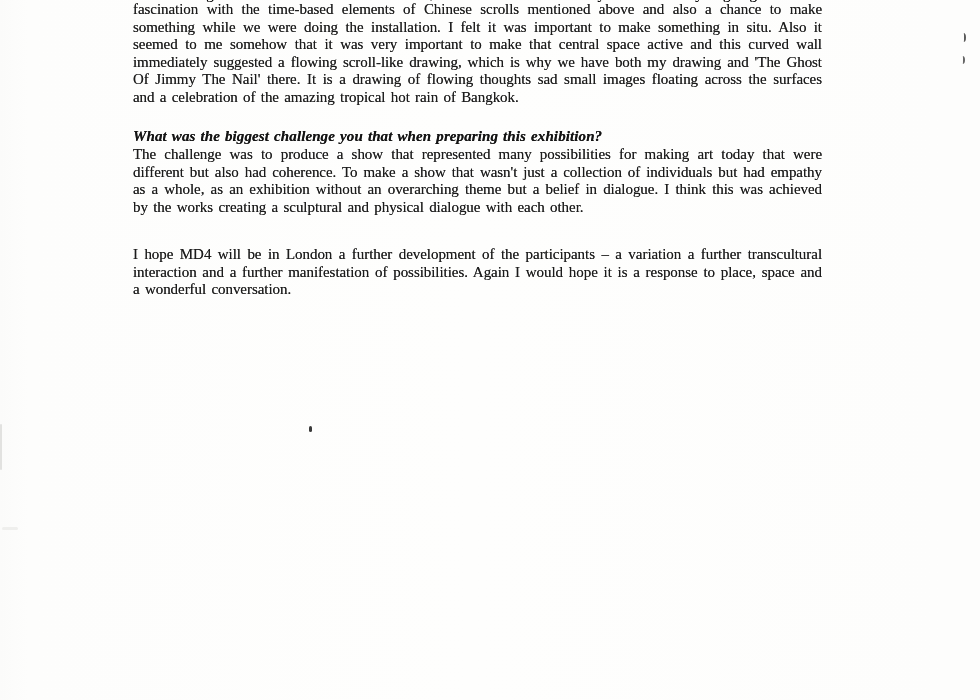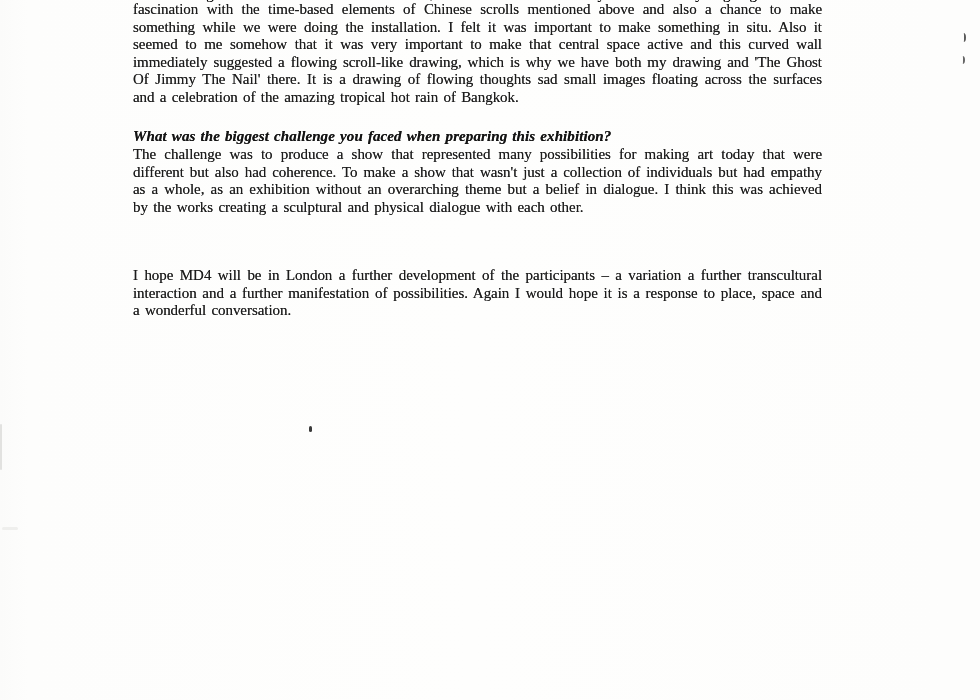--- a/index.html
+++ b/index.html
@@ -112,26 +112,26 @@
 <body>
 
 <div class="scan-page">
 
   <div class="clip-strip">
     <p class="body-text">The Drawing evolved from the installation itself, since it offered both a way to continue my ongoing</p>
   </div>
 
   <p class="text-col body-text abs" style="top: 1px;">fascination with the time-based elements of Chinese scrolls mentioned above and also a chance to make something while we were doing the installation. I felt it was important to make something in situ. Also it seemed to me somehow that it was very important to make that central space active and this curved wall immediately suggested a flowing scroll-like drawing, which is why we have both my drawing and 'The Ghost Of Jimmy The Nail' there. It is a drawing of flowing thoughts sad small images floating across the surfaces and a celebration of the amazing tropical hot rain of Bangkok.</p>
 
-  <h3 class="text-col q-heading abs" style="top: 128px;">What was the biggest challenge you faced when preparing this exhibition?</h3>
+  <h3 class="text-col q-heading abs" style="top: 128px;">What was the biggest challenge you that when preparing this exhibition?</h3>
 
   <p class="text-col body-text abs" style="top: 146px;">The challenge was to produce a show that represented many possibilities for making art today that were different but also had coherence. To make a show that wasn't just a collection of individuals but had empathy as a whole, as an exhibition without an overarching theme but a belief in dialogue. I think this was achieved by the works creating a sculptural and physical dialogue with each other.</p>
 
 
-  <p class="text-col body-text abs" style="top: 267px;">I hope MD4 will be in London a further development of the participants – a variation a further transcultural interaction and a further manifestation of possibilities. Again I would hope it is a response to place, space and a wonderful conversation.</p>
+  <p class="text-col body-text abs" style="top: 246px;">I hope MD4 will be in London a further development of the participants – a variation a further transcultural interaction and a further manifestation of possibilities. Again I would hope it is a response to place, space and a wonderful conversation.</p>
 
   <div class="speck-mid"></div>
   <div class="speck-right-1"></div>
   <div class="speck-right-2"></div>
   <div class="edge-curl-left"></div>
   <div class="smudge-left"></div>
 
 </div>
 
 </body></html>

